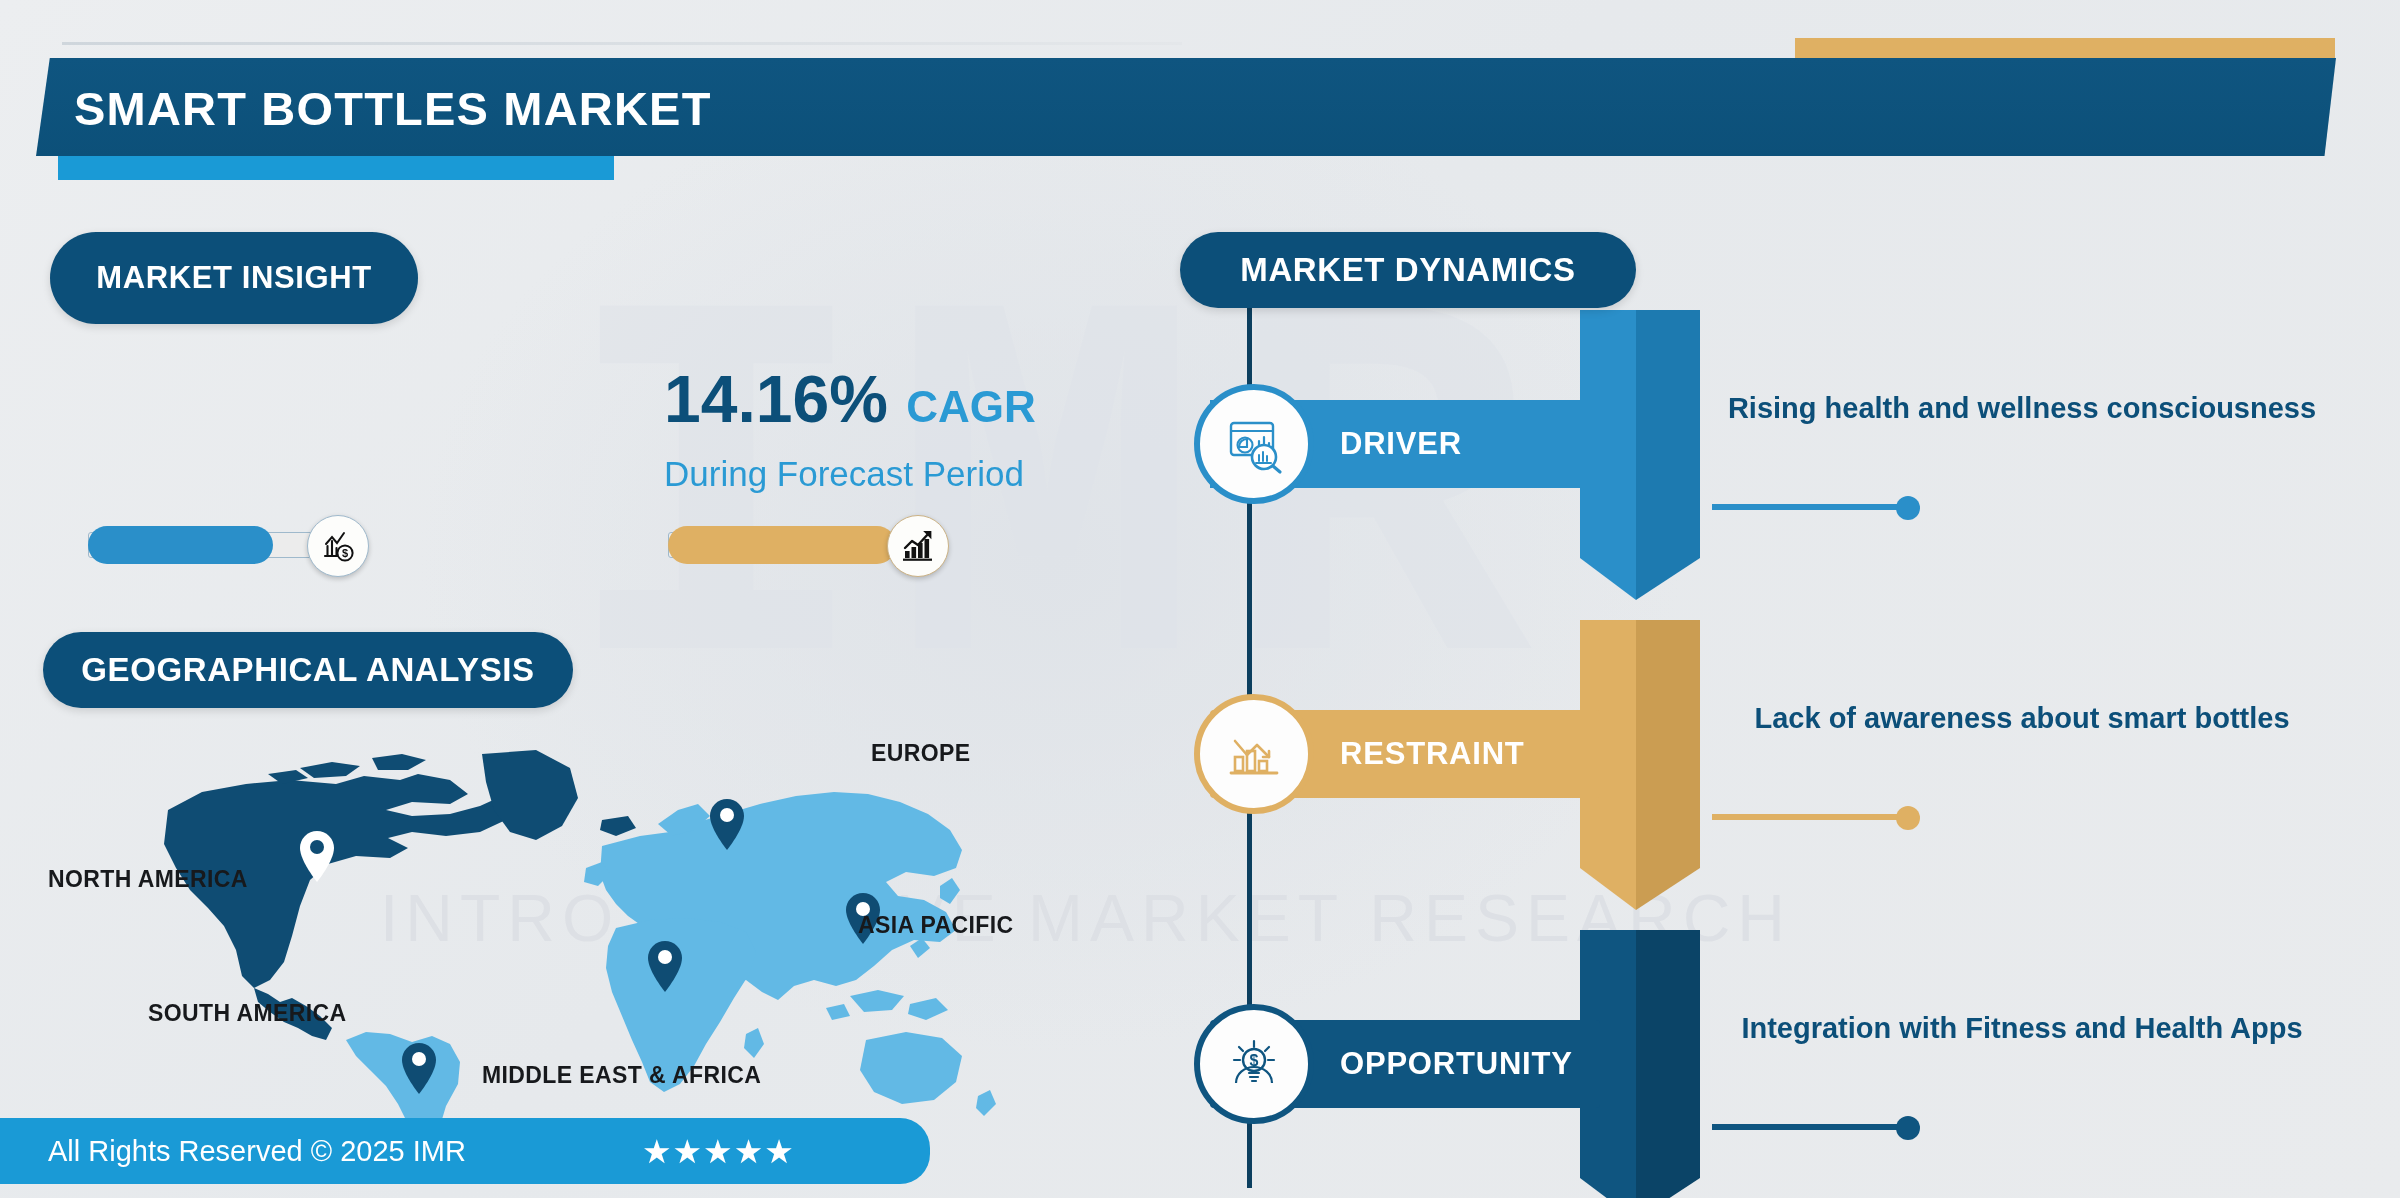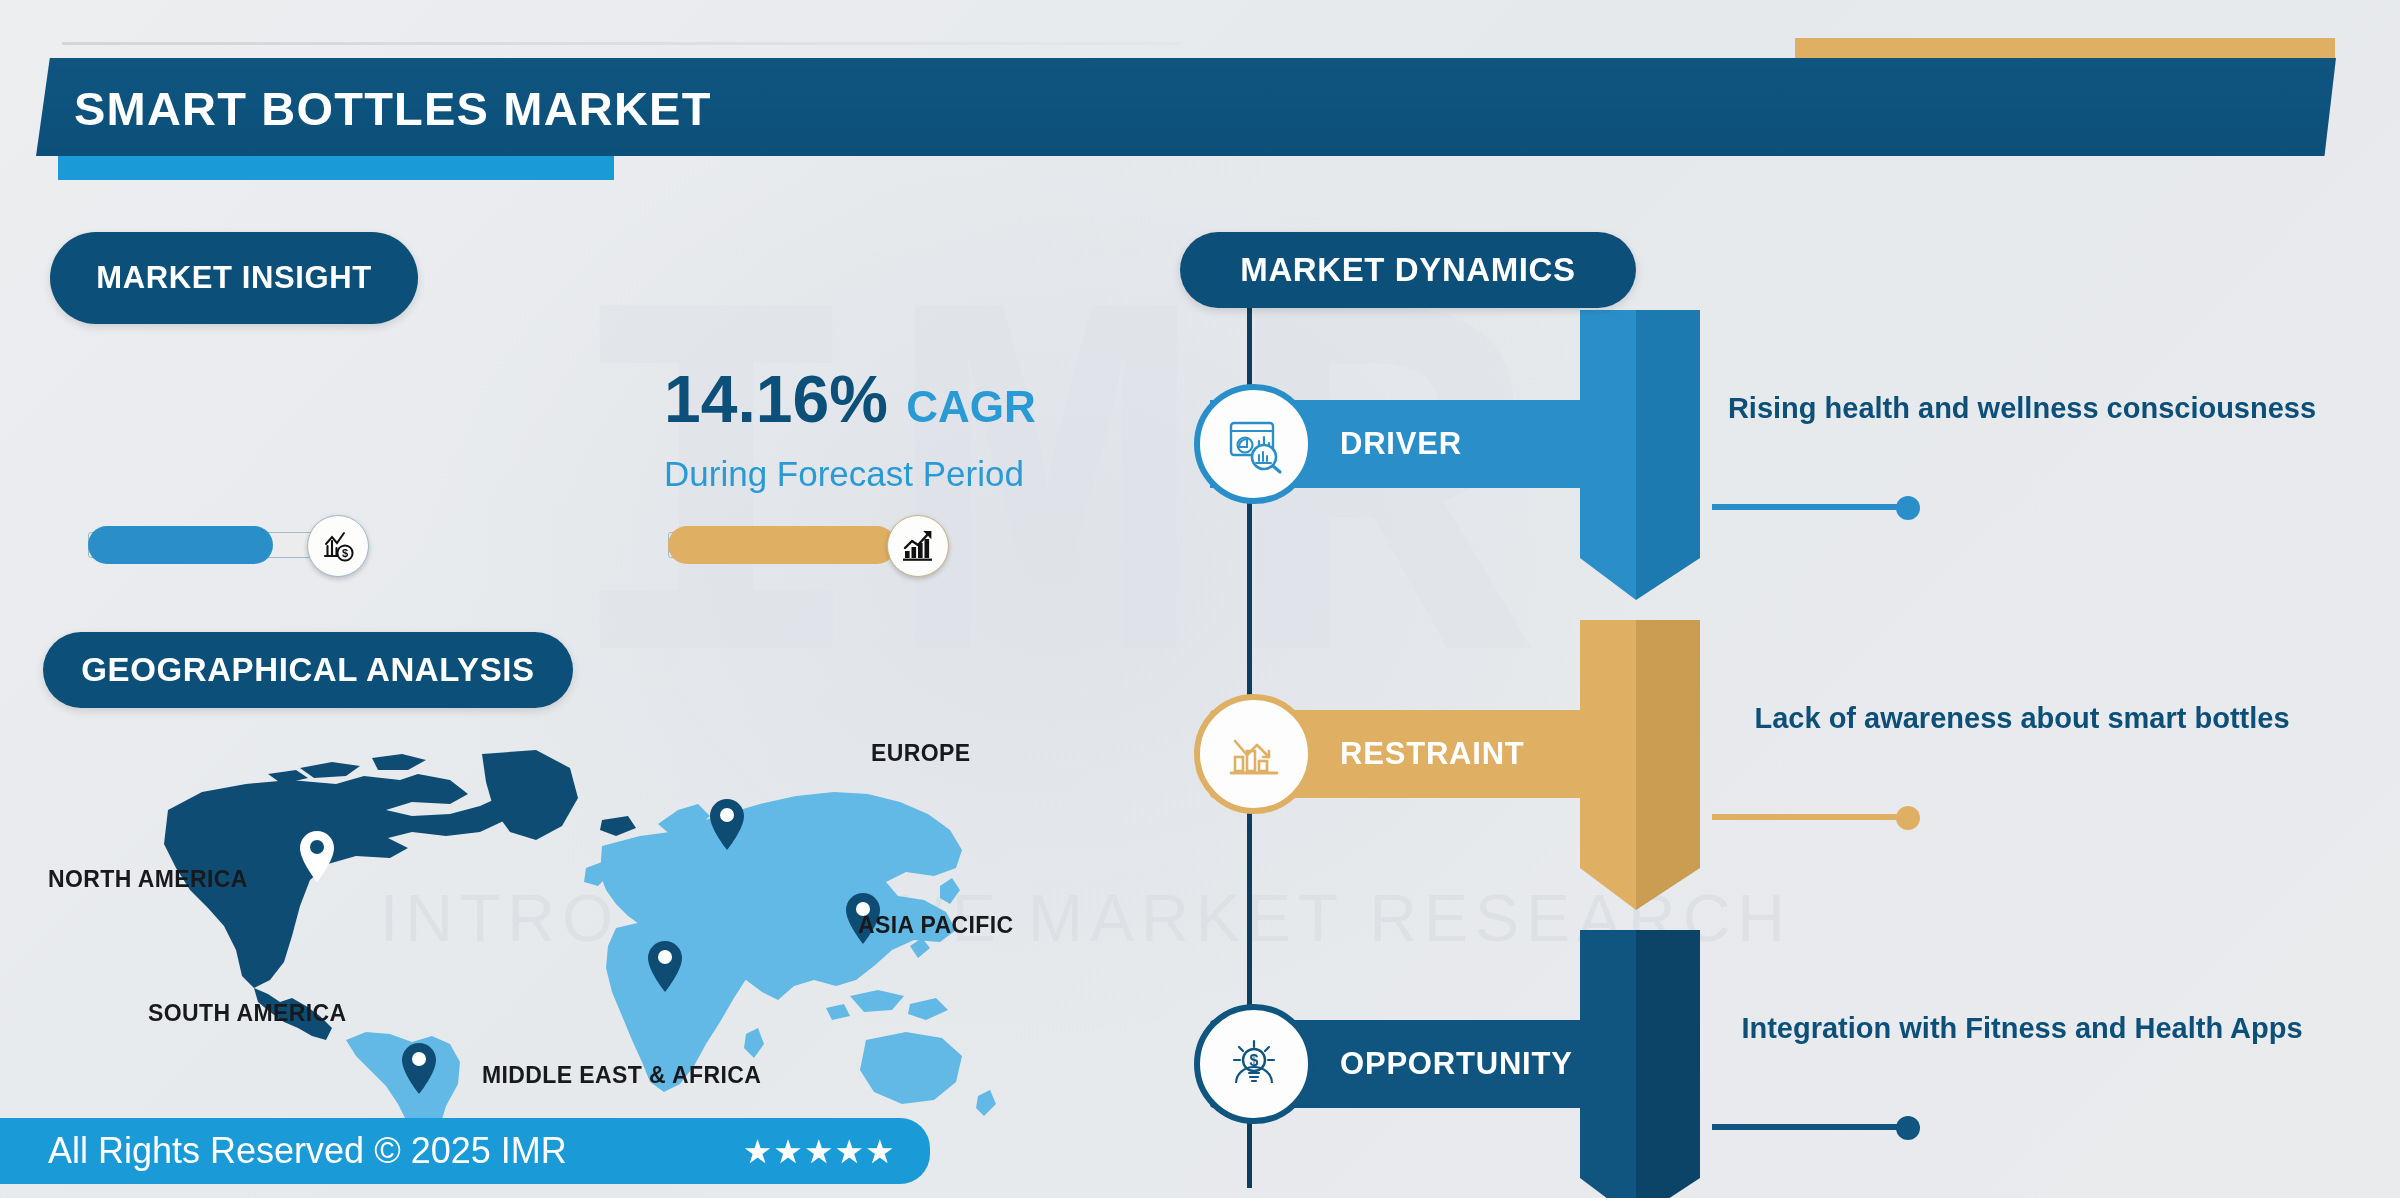--- a/index.html
+++ b/index.html
@@ -107,21 +107,21 @@
     position:absolute; font-size:23px; font-weight:700; color:#17191c;
     letter-spacing:.4px; white-space:nowrap; z-index:14;
   }
 
   
   .footer{
     position:absolute; left:0; top:1118px; width:930px; height:66px;
     background:#1a9ad6; border-radius:0 30px 30px 0; z-index:20;
     display:flex; align-items:center;
   }
-  .footer-text{ margin-left:48px; font-size:36px; color:#fff; font-weight:400; white-space:nowrap; }
+  .footer-text{ margin-left:48px; font-size:29px; color:#fff; font-weight:400; white-space:nowrap; }
   .footer-stars{ margin-left:176px; font-size:33px; color:#fff; letter-spacing:1px; }
 
   
   #dyn{ position:absolute; left:1180px; top:232px; width:1220px; height:966px; z-index:8; }
   .timeline{
     position:absolute; left:67px; top:76px; width:5px; height:880px;
     background:#0c3f5f; z-index:8;
   }
   .tl-dot{
     position:absolute; left:48px; width:44px; height:44px; border-radius:50%;

